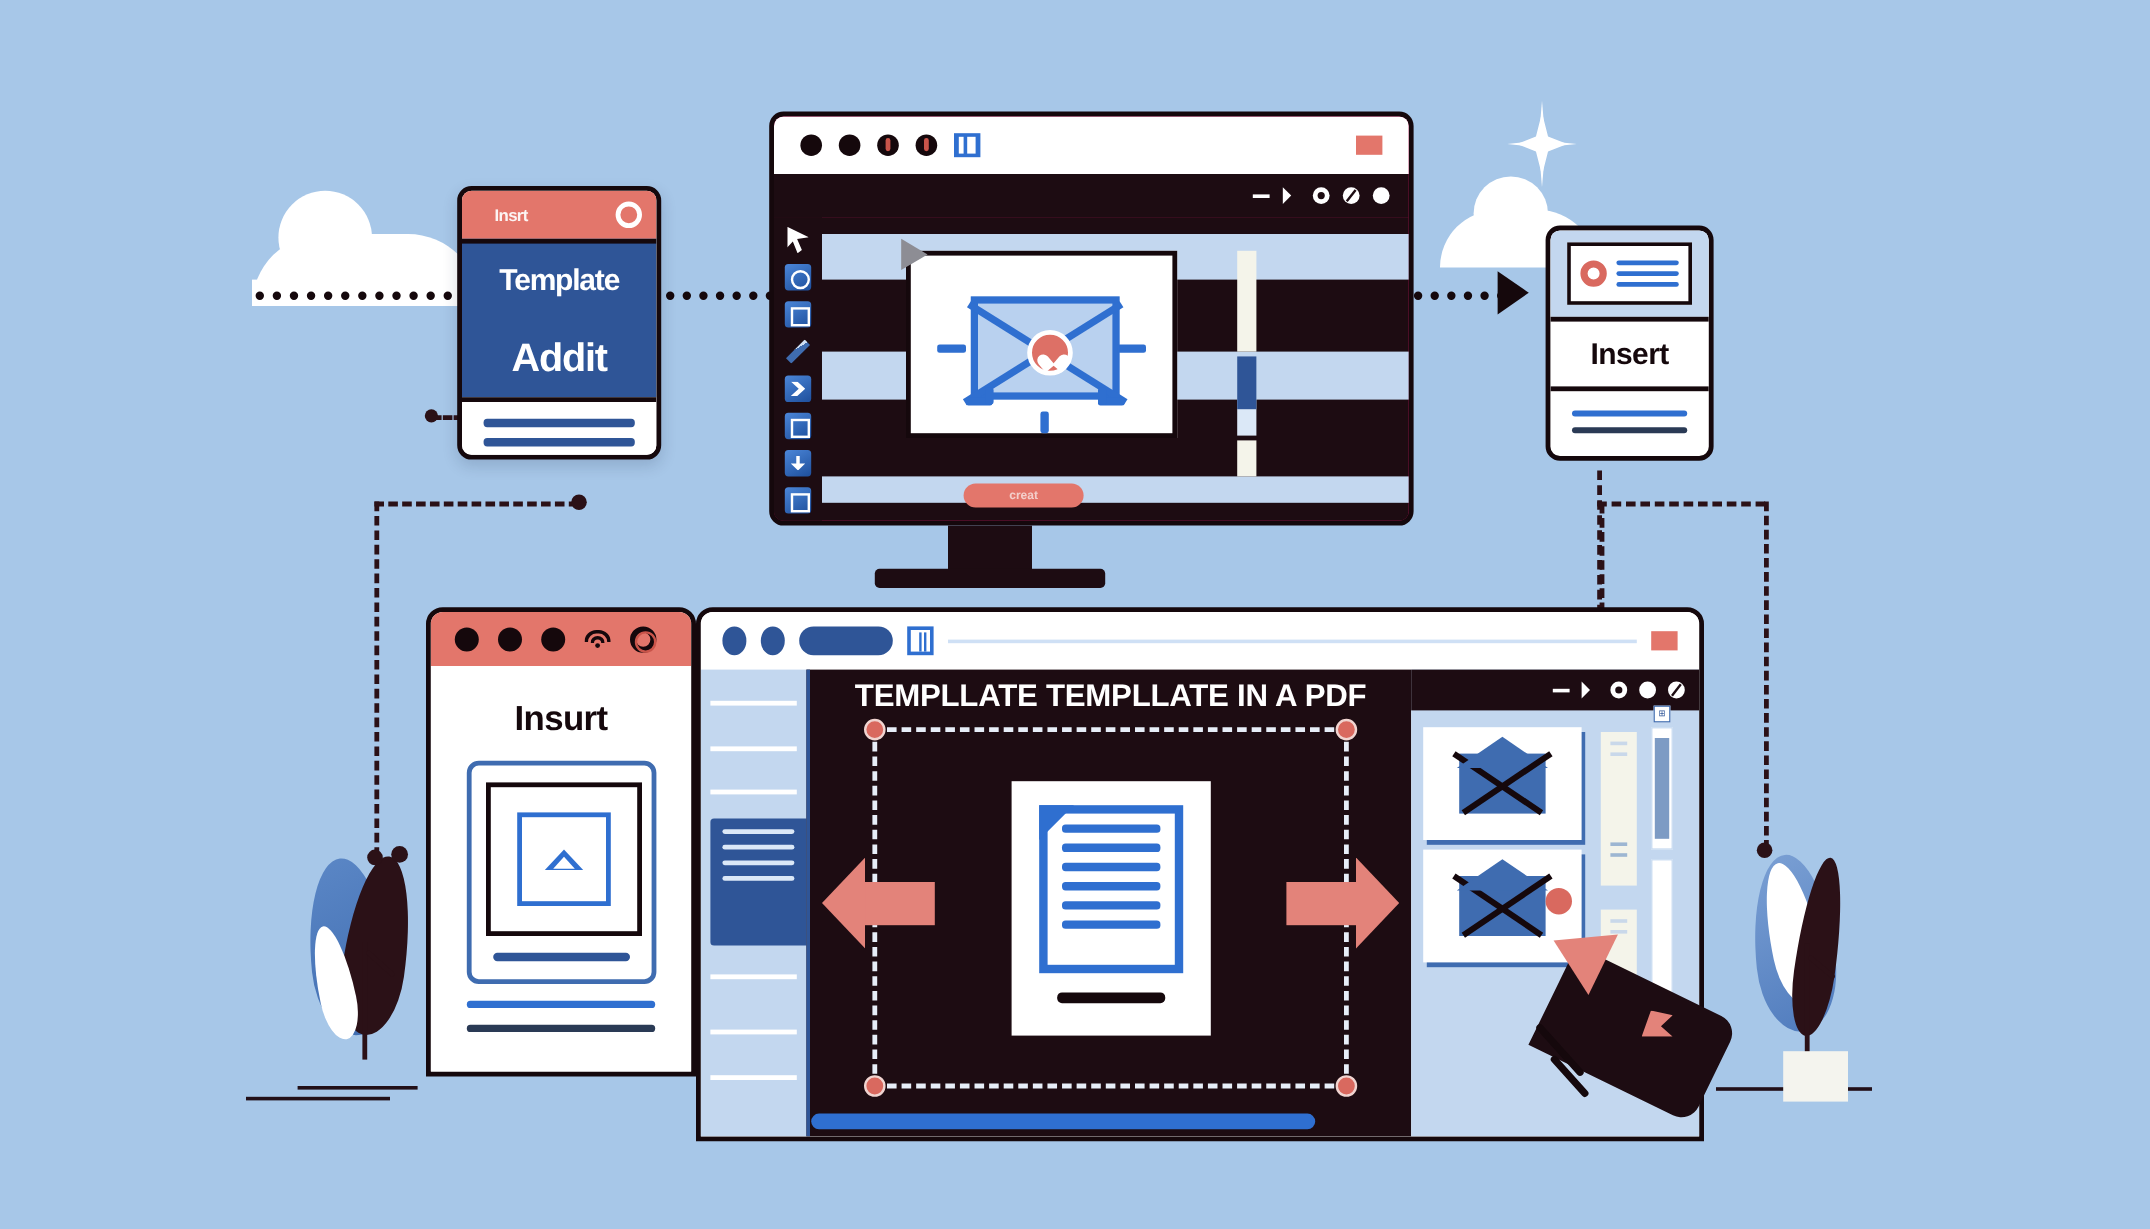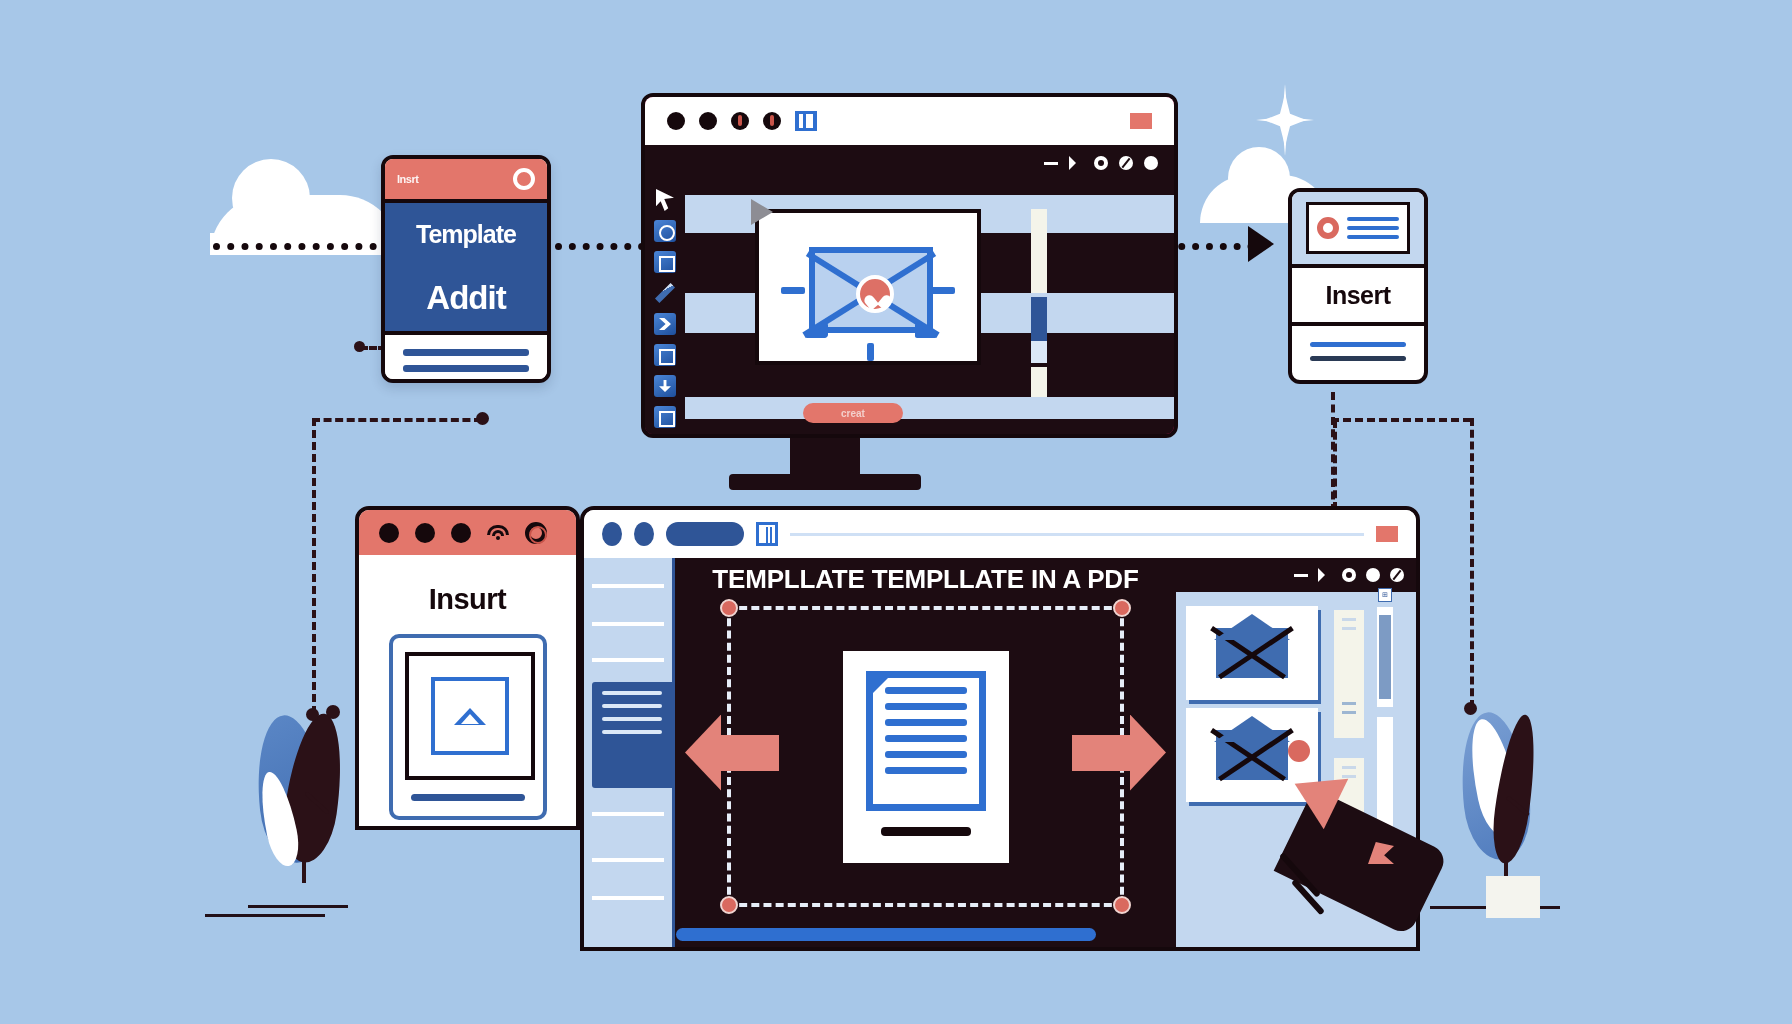--- a/index.html
+++ b/index.html
@@ -53,21 +53,21 @@
   .dash-thin-v { position:absolute; width:0; border-left:4px dashed #2b1117; }
   .arrowhead { position:absolute; width:0; height:0; border-top:18px solid transparent;
       border-bottom:18px solid transparent; border-left:26px solid #15080c; }
 
   
   #card-left { position:absolute; left:381px; top:155px; width:170px; height:228px;
       background:#fff; border:4px solid #15080c; border-radius:12px; overflow:hidden;
       box-shadow:0 5px 12px rgba(20,30,60,.16); }
   #card-left .cl-top { height:40px; background:#e3766b; display:flex; align-items:center;
       justify-content:space-between; padding:0 12px; }
-  #card-left .cl-top-label { color:#fff; font-size:11px; font-weight:700; letter-spacing:-.5px; opacity:.92; }
+  #card-left .cl-top-label { color:#fff; font-size:14px; font-weight:700; letter-spacing:-.5px; opacity:.92;margin-left:15px; }
   #card-left .donut-w { width:22px; height:22px; border:4px solid #fff; border-radius:50%; }
   #card-left .cl-band { height:66px; background:#2f5597; display:flex; align-items:center; justify-content:center; }
   #card-left .cl-band.b2 { border-top:4px solid #15080c; }
   #card-left .cl-band span { color:#fff; font-size:33px; font-weight:700; letter-spacing:-1px; }
   #card-left .cl-band.b2 span { font-size:25px; }
   #card-left .cl-body { background:#fff; border-top:4px solid #15080c; height:56px; padding:14px 18px; }
   #card-left .blue-line { height:7px; background:#2f5597; border-radius:3px; margin-bottom:9px; }
   #card-left .blue-line.b { background:#2f5597; }
 
   
@@ -159,21 +159,21 @@
   .mon-pill span { font-size:10px; color:#f3cfcb; font-weight:700; letter-spacing:0; }
   .mon-scroll { position:absolute; width:16px; background:#f4f4ea; }
   .mon-scroll i { position:absolute; left:0; width:16px; background:#2f5597; display:block; }
 
   #mon-neck { position:absolute; left:790px; top:438px; width:70px; height:42px;
       background:#1d0c12; }
   #mon-base { position:absolute; left:729px; top:474px; width:192px; height:16px;
       background:#1d0c12; border-radius:4px; }
 
   
-  #winL { position:absolute; left:355px; top:506px; width:225px; height:324px;
+  #winL { position:absolute; left:355px; top:506px; width:225px; height:391px;
       background:#fff; border:4px solid #15080c; border-radius:14px 14px 0 0; overflow:hidden; }
   #winL-bar { height:45px; background:#e3766b; display:flex; align-items:center;
       gap:16px; padding:0 20px; }
   #winL-bar .d { width:20px; height:20px; border-radius:50%; background:#15080c; }
   .wifi { width:22px; height:16px; position:relative; }
   .wifi span { position:absolute; left:50%; transform:translateX(-50%); border:3px solid #15080c;
       border-bottom:none; border-radius:14px 14px 0 0; }
   .wifi .a1 { width:22px; height:10px; top:0; }
   .wifi .a2 { width:12px; height:6px; top:5px; }
   .wifi .a3 { width:4px; height:4px; top:11px; border:none; background:#15080c;

